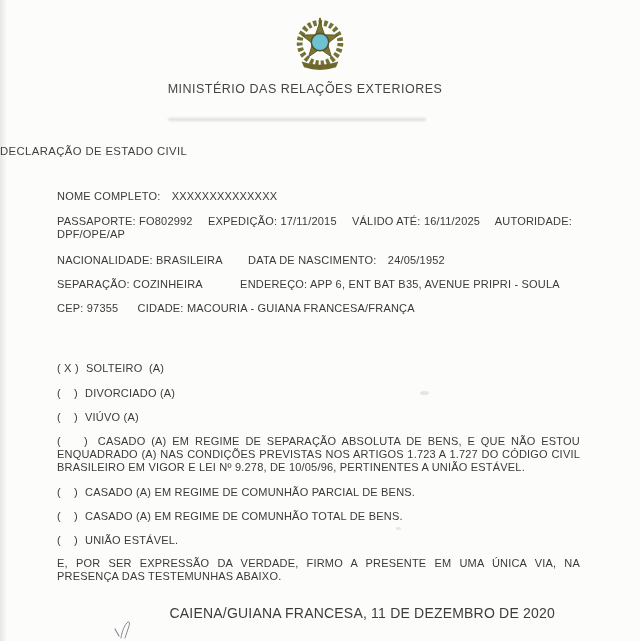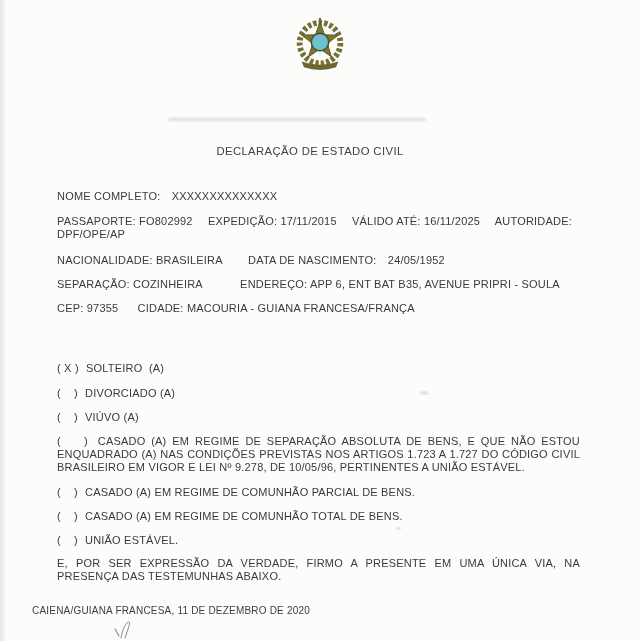--- a/index.html
+++ b/index.html
@@ -14,41 +14,41 @@
     -webkit-font-smoothing:antialiased;
   }
   .edge-shade{
     position:absolute;left:0;top:0;bottom:0;width:7px;
     background:linear-gradient(90deg, rgba(190,190,188,.35), rgba(190,190,188,0));
   }
   .abs{position:absolute;}
   .center-head{left:0;right:30px;text-align:center;letter-spacing:.5px;}
   .ministry{top:82px;font-size:12.5px;color:#444;}
   .consulate{top:100px;font-size:11.2px;color:#454545;}
-  .doc-title{top:145px;left:0;right:20px;text-align:center;font-size:11.3px;letter-spacing:.4px;color:#414141;}
+  .doc-title{top:145px;left:0;right:20px;font-size:11.3px;letter-spacing:.4px;color:#414141;}
   .smudge{
     position:absolute;left:168px;top:118px;width:258px;height:3px;
     background:rgba(150,150,150,.28);filter:blur(1.1px);border-radius:2px;
   }
   .speck{position:absolute;background:rgba(130,130,130,.18);border-radius:50%;}
   .line{
     position:absolute;left:57px;width:523px;
     font-size:11px;letter-spacing:.2px;line-height:12.8px;
     white-space:nowrap;
   }
   .just{white-space:normal;text-align:justify;text-align-last:left;}
   .g8{margin-right:8px;margin-top:8px;}
   .g12{margin-right:12px;}
   .g16{margin-right:16px;}
   .g22{margin-right:22px;}
   .g34{margin-right:34px;}
   .box{margin-right:4px;}
   .date-line{
     position:absolute;left:32px;top:605px;width:523px;
-    text-align:left;font-size:10px;letter-spacing:.2px;color:#3d3d3d;
+    text-align:right;font-size:14px;letter-spacing:.2px;color:#3d3d3d;
   }
   .emblem{position:absolute;left:289px;top:17px;}
   .signature{position:absolute;left:112px;top:620px;}
 </style>
 </head>
 <body>
 
 <div class="page">
 
   <div class="edge-shade"></div>
@@ -59,20 +59,21 @@
       <circle cx="32" cy="26" r="21" fill="none" stroke="#6d692c" stroke-width="6" stroke-dasharray="3.5 2.2" opacity="0.95"></circle>
       <polygon points="32,4 36.7,17.5 51,17.8 39.6,26.5 43.8,40.2 32,32 20.2,40.2 24.4,26.5 13,17.8 27.3,17.5" fill="#7b762f" stroke="#5d5a26" stroke-width="1"></polygon>
       <circle cx="32" cy="25" r="9" fill="#6cc2d2" stroke="#55512a" stroke-width="1.6"></circle>
       <path d="M13 45 q19 7 38 0 l-2.5 6 q-16.5 5.5 -33 0 z" fill="#6d692c"></path>
       <circle cx="24" cy="49" r="1" fill="#8a4a2a"></circle>
       <circle cx="32" cy="50" r="1" fill="#8a4a2a"></circle>
       <circle cx="40" cy="49" r="1" fill="#8a4a2a"></circle>
     </svg>
   </div>
 
+  <div class="abs center-head ministry">MINISTÉRIO DAS RELAÇÕES EXTERIORES</div>
   <div class="smudge"></div>
 
   <div class="abs doc-title">DECLARAÇÃO DE ESTADO CIVIL</div>
 
   <div class="line" style="top:190px">
     <span class="g8">NOME COMPLETO:</span>
     <span>XXXXXXXXXXXXXX</span>
   </div>
 
   <div class="line" style="top:215px">

